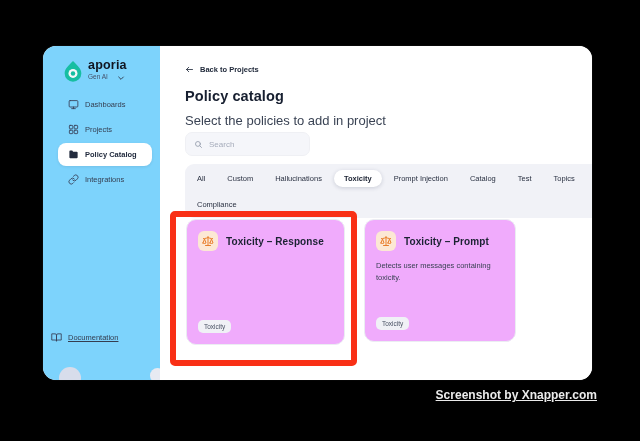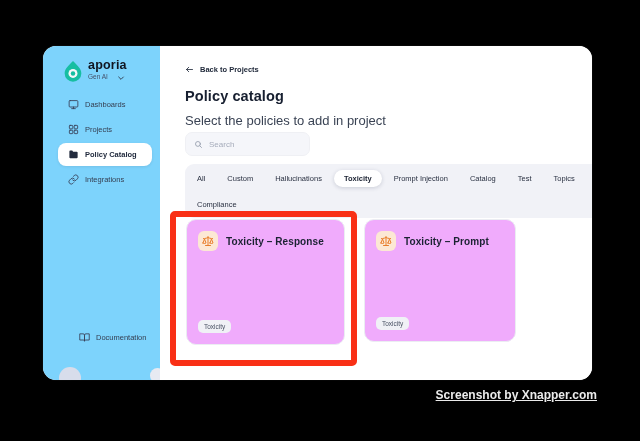--- a/index.html
+++ b/index.html
@@ -33,21 +33,21 @@
     font-size:7.5px; font-weight:500; color:#343D50; cursor:pointer;
   }
   .nav-item .nicon { width:11px; height:11px; flex:0 0 11px; display:flex; }
   .nav-item .nlabel { margin-left:6px; white-space:nowrap;text-align:right; }
   .nav-item.active {
     margin:1px 8px 1px 15px; padding-left:10px; height:23px;
     background:#fff; border-radius:8px;
     box-shadow:0 1px 3px rgba(25,35,60,.10);
     font-weight:700; color:#222B3E;
   }
-  .doc-item { position:absolute; left:36px; top:285px; height:12px; }
+  .doc-item { position:absolute; left:8px; top:285px; height:12px;text-decoration:underline; }
   .avatar { position:absolute; left:16px; top:321px; width:22px; height:22px; border-radius:50%; background:#D8DDEB; }
   .chat-blob { position:absolute; left:107px; top:322px; width:15px; height:15px; border-radius:50%; background:#E7EAF2; }
 
   
   .main { position:absolute; left:117px; top:0; right:0; bottom:0; background:#fff; }
   .back-row { position:absolute; left:25px; top:19px; display:flex; gap:5px;
     font-size:7.5px; font-weight:600; color:#212A3B; cursor:pointer; }
   .back-arrow { width:10px; height:9px; display:flex; }
   .page-title { position:absolute; left:25px; top:42px; font-size:14.5px; font-weight:700; color:#171F30; letter-spacing:.1px; }
   .page-subtitle { position:absolute; left:25px; top:67px; font-size:13px; color:#3A4354; }
@@ -246,20 +246,21 @@
           <svg viewBox="0 0 24 24" fill="none" stroke="#E87E2B" stroke-width="2" stroke-linecap="round" stroke-linejoin="round">
             <path d="m16 16 3-8 3 8c-.87.65-1.92 1-3 1s-2.13-.35-3-1Z"></path>
             <path d="m2 16 3-8 3 8c-.87.65-1.92 1-3 1s-2.13-.35-3-1Z"></path>
             <path d="M7 21h10"></path>
               <path d="M12 3v18"></path>
             <path d="M3 7h2c2 0 5-1 7-2 2 1 5 2 7 2h2"></path>
           </svg>
         </span>
         <span class="card-title">Toxicity – Prompt</span>
       </div>
+      <div class="card-desc">Detects user messages containing toxicity.</div>
       <div class="card-tag">Toxicity</div>
     </div>
 
   </div>
 </div>
 
 <div class="red-box"></div>
 
 <div class="watermark">Screenshot by Xnapper.com</div>
 

